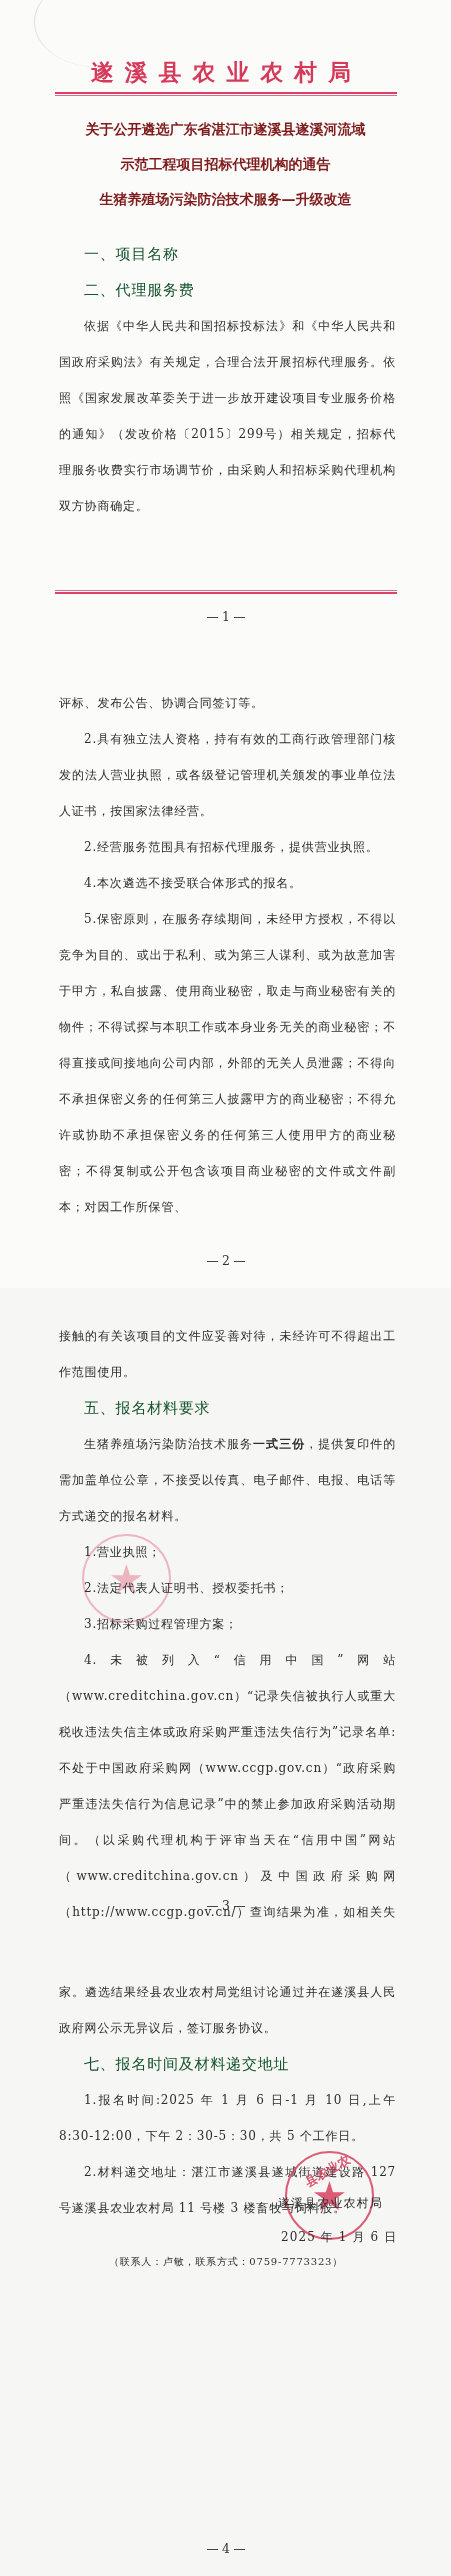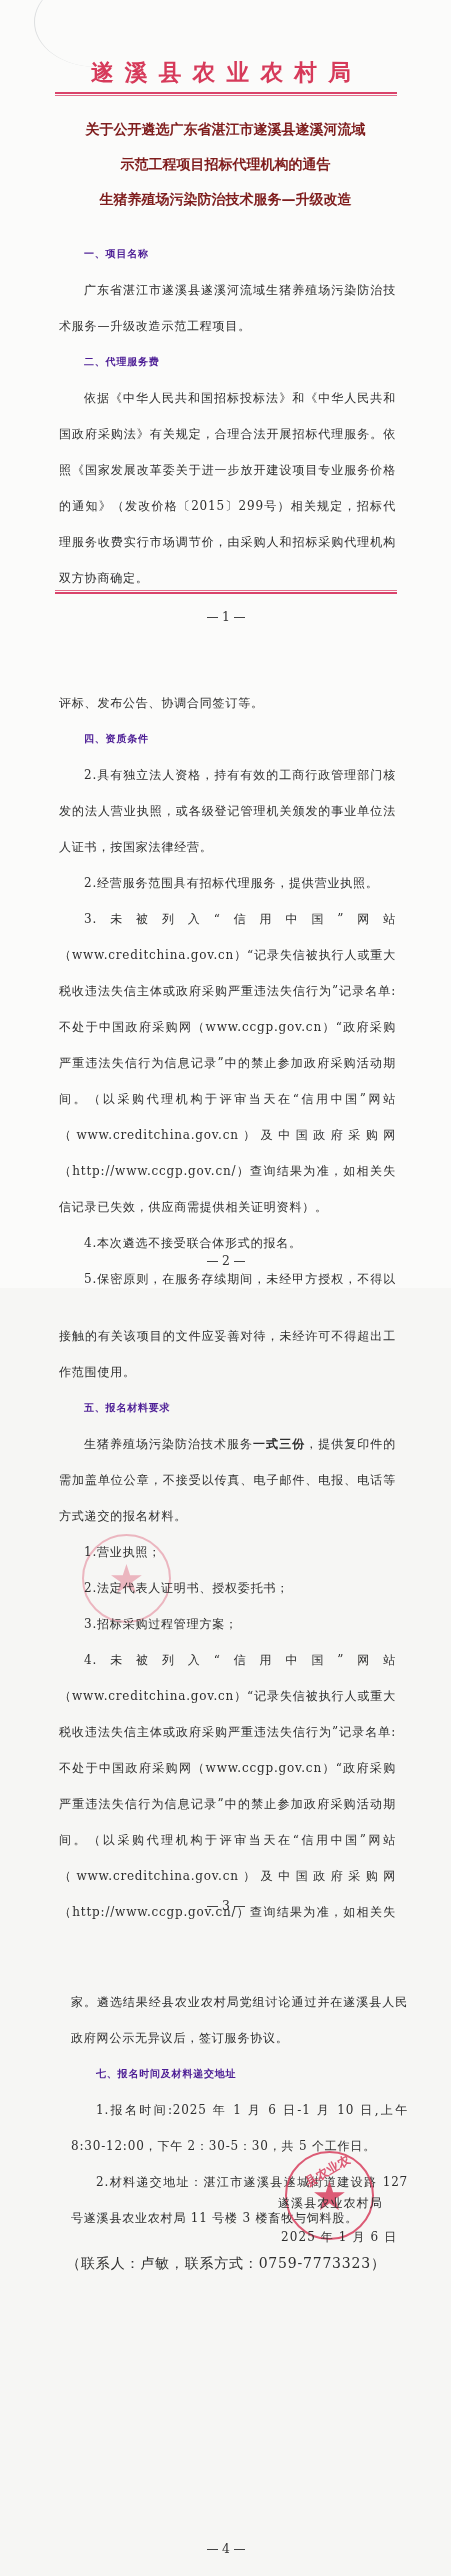--- a/index.html
+++ b/index.html
@@ -11,72 +11,69 @@
     color:#d63a5a; font-family:"DejaVu Serif", serif; font-weight:bold; font-size:22.6px; letter-spacing:11.3px; line-height:34px; }
   .redline { position:absolute; left:55px; width:342px; }
   .redline .l1 { height:2.3px; background:#d9436a; }
   .redline .gap { height:1.1px; }
   .redline .l2 { height:1.1px; background:#e26d8a; }
   .title { position:absolute; left:56px; width:339px; top:112px; text-align:center;
     font-family:"DejaVu Sans", sans-serif; font-weight:bold; font-size:14px; line-height:35px; color:#7f1d1d; letter-spacing:0px; }
   .body { position:absolute; left:59px; width:337px; font-size:12px; line-height:36px; letter-spacing:0.8px; color:#2e2e2e; text-align:justify; }
   .body p { margin:0; }
   .ind { text-indent:25px; }
-  .h { font-family:"DejaVu Sans", sans-serif; font-weight:bold; font-size:10px; text-indent:25px; color:#4c1d95; }
+  .h { font-family:"DejaVu Sans", sans-serif; font-weight:normal; font-size:15px; text-indent:25px; color:#14532d; }
   .bold { font-family:Liberation Sans, sans-serif; font-weight:bold; }
   .pagenum { position:absolute; left:0; width:452px; text-align:center; font-size:12.4px; color:#333; }
   .pagenum span.dash { display:inline-block; width:10.2px; height:1.1px; background:#444; vertical-align:middle; margin:0 4.5px; }
   .stamp { position:absolute; border:2.8px solid #d8405f; border-radius:50%; color:#d8405f; opacity:0.85; }
   .stamp .star { position:absolute; left:50%; top:50%; transform:translate(-50%,-50%); font-size:40px; line-height:40px; color:#d8405f; }
   .stamp.faint { opacity:0.35; }
   .stamp-text { position:absolute; font-family:"DejaVu Sans", sans-serif; font-weight:bold; font-size:12.4px; color:#d8405f; }
   .sig { position:absolute; font-size:12px; color:#2e2e2e; letter-spacing:1.1px; line-height:36px; }
-  .contact { position:absolute; left:0; width:452px; text-align:center; font-size:14px; letter-spacing:0.8px; color:#2e2e2e; }
+  .contact { position:absolute; left:0; width:452px; text-align:center; font-size:10px; letter-spacing:0.8px; color:#2e2e2e; }
   .corner-arc { position:absolute; left:34px; top:-22.6px; width:124px; height:90px; border-left:1.1px solid #c9cccf; border-radius:50%; opacity:0.6; }
 </style>
 </head>
 <body>
 
 <div class="page p1">
   <div class="corner-arc"></div>
   <div class="masthead">遂溪县农业农村局</div>
   <div class="redline" style="top:92px;">
     <div class="l1"></div>
       <div class="gap"></div>
       <div class="l2"></div>
   </div>
   <div class="title">
     <div>关于公开遴选广东省湛江市遂溪县遂溪河流域</div>
     <div>示范工程项目招标代理机构的通告</div>
     <div>生猪养殖场污染防治技术服务—升级改造</div>
   </div>
   <div class="body" style="top:236px;">
     <p class="h">一、项目名称</p>
-    <p class="ind">广东省湛江市遂溪县遂溪河流域生猪养殖场污染防治技术服务—升级改造示范工程项目。</p>
     <p class="h">二、代理服务费</p>
     <p class="ind">依据《中华人民共和国招标投标法》和《中华人民共和国政府采购法》有关规定，合理合法开展招标代理服务。依照《国家发展改革委关于进一步放开建设项目专业服务价格的通知》（发改价格〔2015〕299号）相关规定，招标代理服务收费实行市场调节价，由采购人和招标采购代理机构双方协商确定。</p>
 
   </div>
   <div class="redline" style="top:590px;">
     <div class="l2"></div>
       <div class="gap"></div>
       <div class="l1"></div>
   </div>
   <div class="pagenum" style="top:609px;">
     <span class="dash"></span><span>1</span><span class="dash"></span>
   </div>
 </div>
 
 <div class="page p2">
   <div class="body" style="top:41px;">
     <p>评标、发布公告、协调合同签订等。</p>
-    <p class="h">四、资质条件</p>
     <p class="ind">2.具有独立法人资格，持有有效的工商行政管理部门核发的法人营业执照，或各级登记管理机关颁发的事业单位法人证书，按国家法律经营。</p>
     <p class="ind">2.经营服务范围具有招标代理服务，提供营业执照。</p>
-    <p class="ind">3.未被列入“信用中国”网站（www.creditchina.gov.cn）“记录失信被执行人或重大税收违法失信主体或政府采购严重违法失信行为”记录名单:不处于中国政府采购网（www.ccgp.gov.cn）“政府采购严重违法失信行为信息记录”中的禁止参加政府采购活动期间。（以采购代理机构于评审当天在“信用中国”网站（www.creditchina.gov.cn）及中国政府采购网（http://www.ccgp.gov.cn/）查询结果为准，如相关失信记录已失效，供应商需提供相关证明资料）。</p>
     <p class="ind">4.本次遴选不接受联合体形式的报名。</p>
     <p class="ind">5.保密原则，在服务存续期间，未经甲方授权，不得以竞争为目的、或出于私利、或为第三人谋利、或为故意加害于甲方，私自披露、使用商业秘密，取走与商业秘密有关的物件；不得试探与本职工作或本身业务无关的商业秘密；不得直接或间接地向公司内部，外部的无关人员泄露；不得向不承担保密义务的任何第三人披露甲方的商业秘密；不得允许或协助不承担保密义务的任何第三人使用甲方的商业秘密；不得复制或公开包含该项目商业秘密的文件或文件副本；对因工作所保管、</p>
   </div>
   <div class="pagenum" style="top:609px;">
     <span class="dash"></span><span>2</span><span class="dash"></span>
   </div>
 </div>
 
 <div class="page p3">
   <div class="stamp faint" style="left:82px; top:246px; width:85px; height:85px;">
@@ -91,21 +88,21 @@
     <p class="ind">3.招标采购过程管理方案；</p>
     <p class="ind">4.未被列入“信用中国”网站（www.creditchina.gov.cn）“记录失信被执行人或重大税收违法失信主体或政府采购严重违法失信行为”记录名单:不处于中国政府采购网（www.ccgp.gov.cn）“政府采购严重违法失信行为信息记录”中的禁止参加政府采购活动期间。（以采购代理机构于评审当天在“信用中国”网站（www.creditchina.gov.cn）及中国政府采购网（http://www.ccgp.gov.cn/）查询结果为准，如相关失信记录已失效，供应商需提供相关证明资料）；</p>
 
   </div>
   <div class="pagenum" style="top:610px;">
     <span class="dash"></span><span>3</span><span class="dash"></span>
   </div>
 </div>
 
 <div class="page p4">
-  <div class="body" style="top:52px;margin-left:12px;">
+  <div class="body" style="top:42px;">
     <p>家。遴选结果经县农业农村局党组讨论通过并在遂溪县人民政府网公示无异议后，签订服务协议。</p>
     <p class="h">七、报名时间及材料递交地址</p>
     <p class="ind">1.报名时间:2025 年 1 月 6 日-1 月 10 日,上午 8:30-12:00，下午 2：30-5：30，共 5 个工作日。</p>
     <p class="ind">2.材料递交地址：湛江市遂溪县遂城街道建设路 127 号遂溪县农业农村局 11 号楼 3 楼畜牧与饲料股。</p>
   </div>
   <div class="stamp" style="left:285px; top:219px; width:85px; height:85px;">
     <span class="stamp-text" style="left:16px; top:10.2px; transform:rotate(-30deg);">县农业农</span>
     <span class="star">★</span>
   </div>
   <div class="sig" style="left:278px; top:253px;">遂溪县农业农村局</div>

